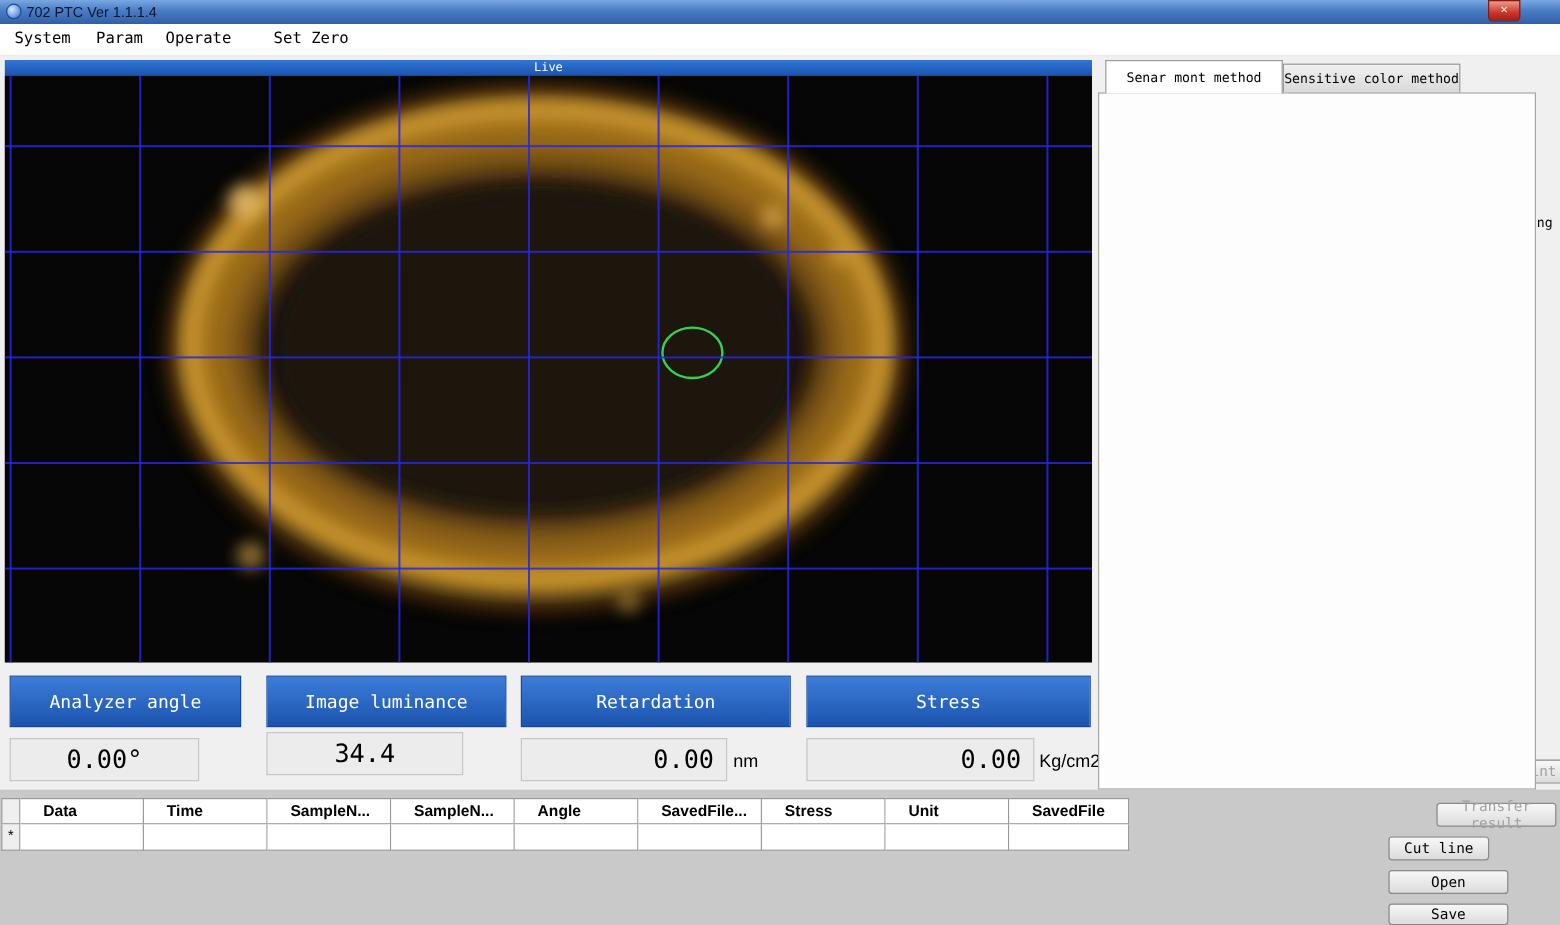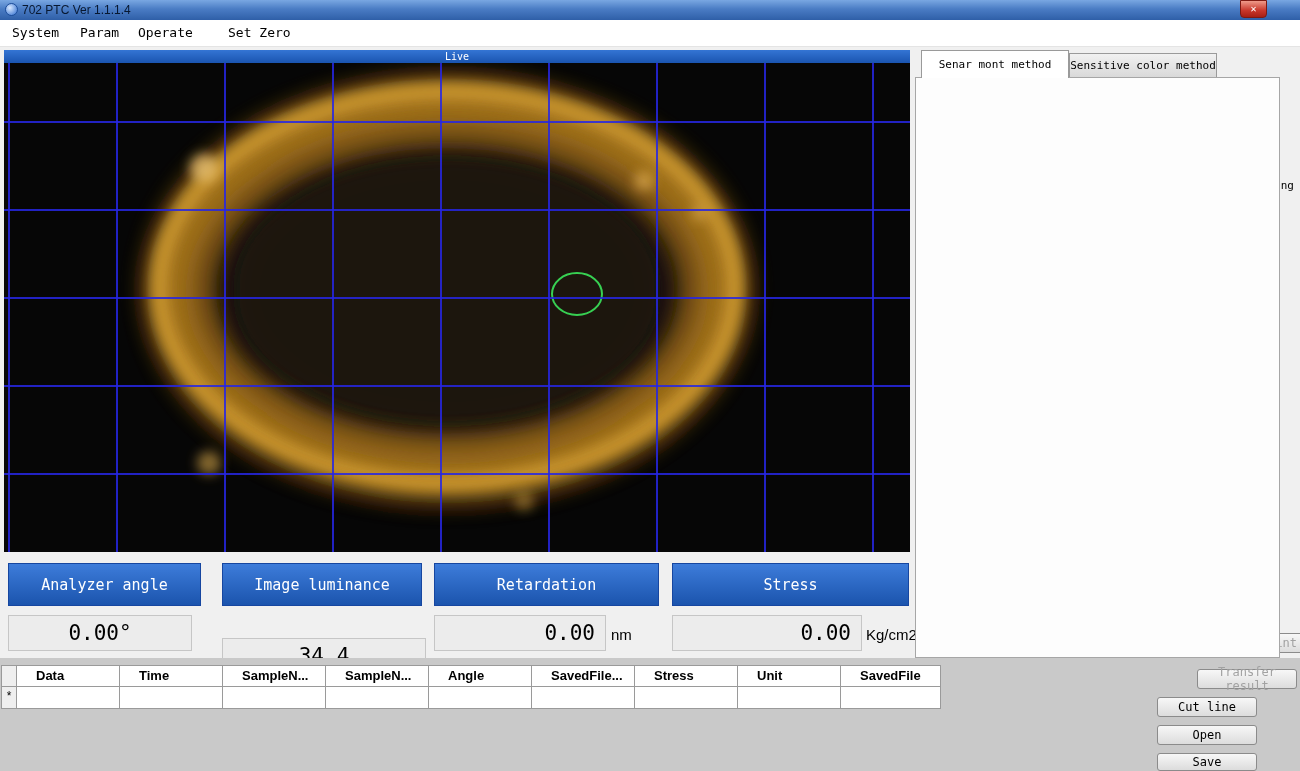--- a/index.html
+++ b/index.html
@@ -224,24 +224,24 @@
 
 <div class="a bluehead" style="left:925px;top:612px;width:210px">Image switching</div>
 <div class="a bluehead" style="left:1142px;top:612px;width:133px">Image switching</div>
 <div class="a btn dis" style="left:936px;top:633px;width:48px;height:20px">Live</div>
 <div class="a btn foc" style="left:1004px;top:633px;width:48px;height:20px">Still</div>
 <div class="a btn" style="left:1074px;top:633px;width:48px;height:20px">Read</div>
 <div class="a btn dis" style="left:1148px;top:633px;width:48px;height:20px">Save</div>
 <div class="a btn dis" style="left:1215px;top:633px;width:48px;height:20px">Print</div>
 
 <div class="a bigblue" style="left:8px;top:563px;width:193px;height:43px">Analyzer angle</div>
-<div class="a valuebox vcenter" style="left:8px;top:615px;width:184px;height:36px">0.00°</div>
+<div class="a valuebox vcenter" style="left:8px;top:615px;width:158px;height:36px">0.00°</div>
 
 <div class="a bigblue" style="left:222px;top:563px;width:200px;height:43px">Image luminance</div>
-<div class="a valuebox vcenter" style="left:222px;top:638px;width:204px;height:36px">34.4</div>
+<div class="a valuebox vcenter" style="left:222px;top:610px;width:164px;height:36px">34.4</div>
 
 <div class="a bigblue" style="left:434px;top:563px;width:225px;height:43px">Retardation</div>
 <div class="a valuebox vright" style="left:434px;top:615px;width:172px;height:36px">0.00</div>
 <span class="a unit" style="left:611px;top:626px">nm</span>
 
 <div class="a bigblue" style="left:672px;top:563px;width:237px;height:43px">Stress</div>
 <div class="a valuebox vright" style="left:672px;top:615px;width:190px;height:36px">0.00</div>
 <span class="a unit" style="left:866px;top:626px">Kg/cm2</span>
 
 <div class="a bottomstrip"></div>
@@ -267,15 +267,15 @@
     <div class="tcell" style="width:103px"></div>
     <div class="tcell" style="width:103px"></div>
     <div class="tcell" style="width:103px"></div>
     <div class="tcell" style="width:103px"></div>
     <div class="tcell" style="width:103px"></div>
     <div class="tcell" style="width:100px"></div>
   </div>
 </div>
 
 <div class="a btn dis" style="left:1157px;top:669px;width:100px;height:20px">Transfer result</div>
-<div class="a btn" style="left:1157px;top:697px;width:100px;height:20px">Cut line</div>
+<div class="a btn" style="left:1157px;top:697px;width:84px;height:20px">Cut line</div>
 <div class="a btn" style="left:1157px;top:725px;width:100px;height:20px">Open</div>
 <div class="a btn" style="left:1157px;top:753px;width:100px;height:18px">Save</div>
 
 </body></html>

